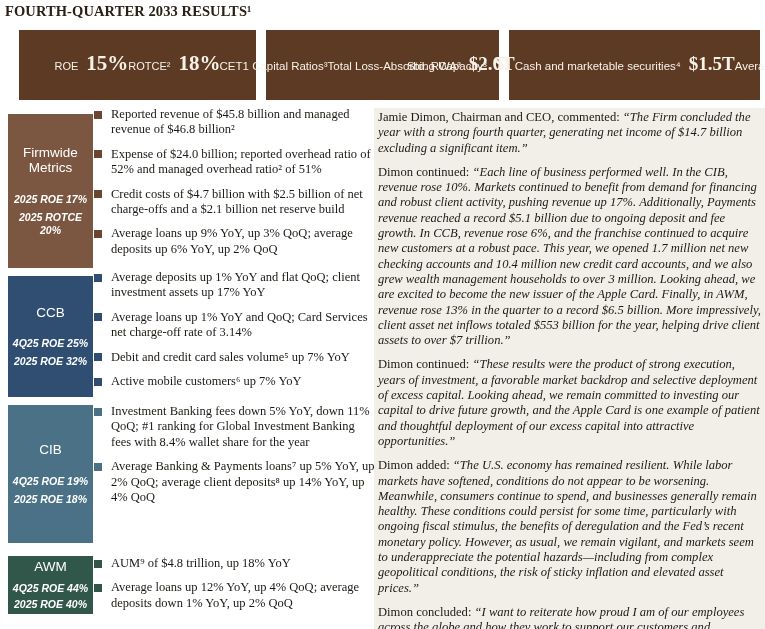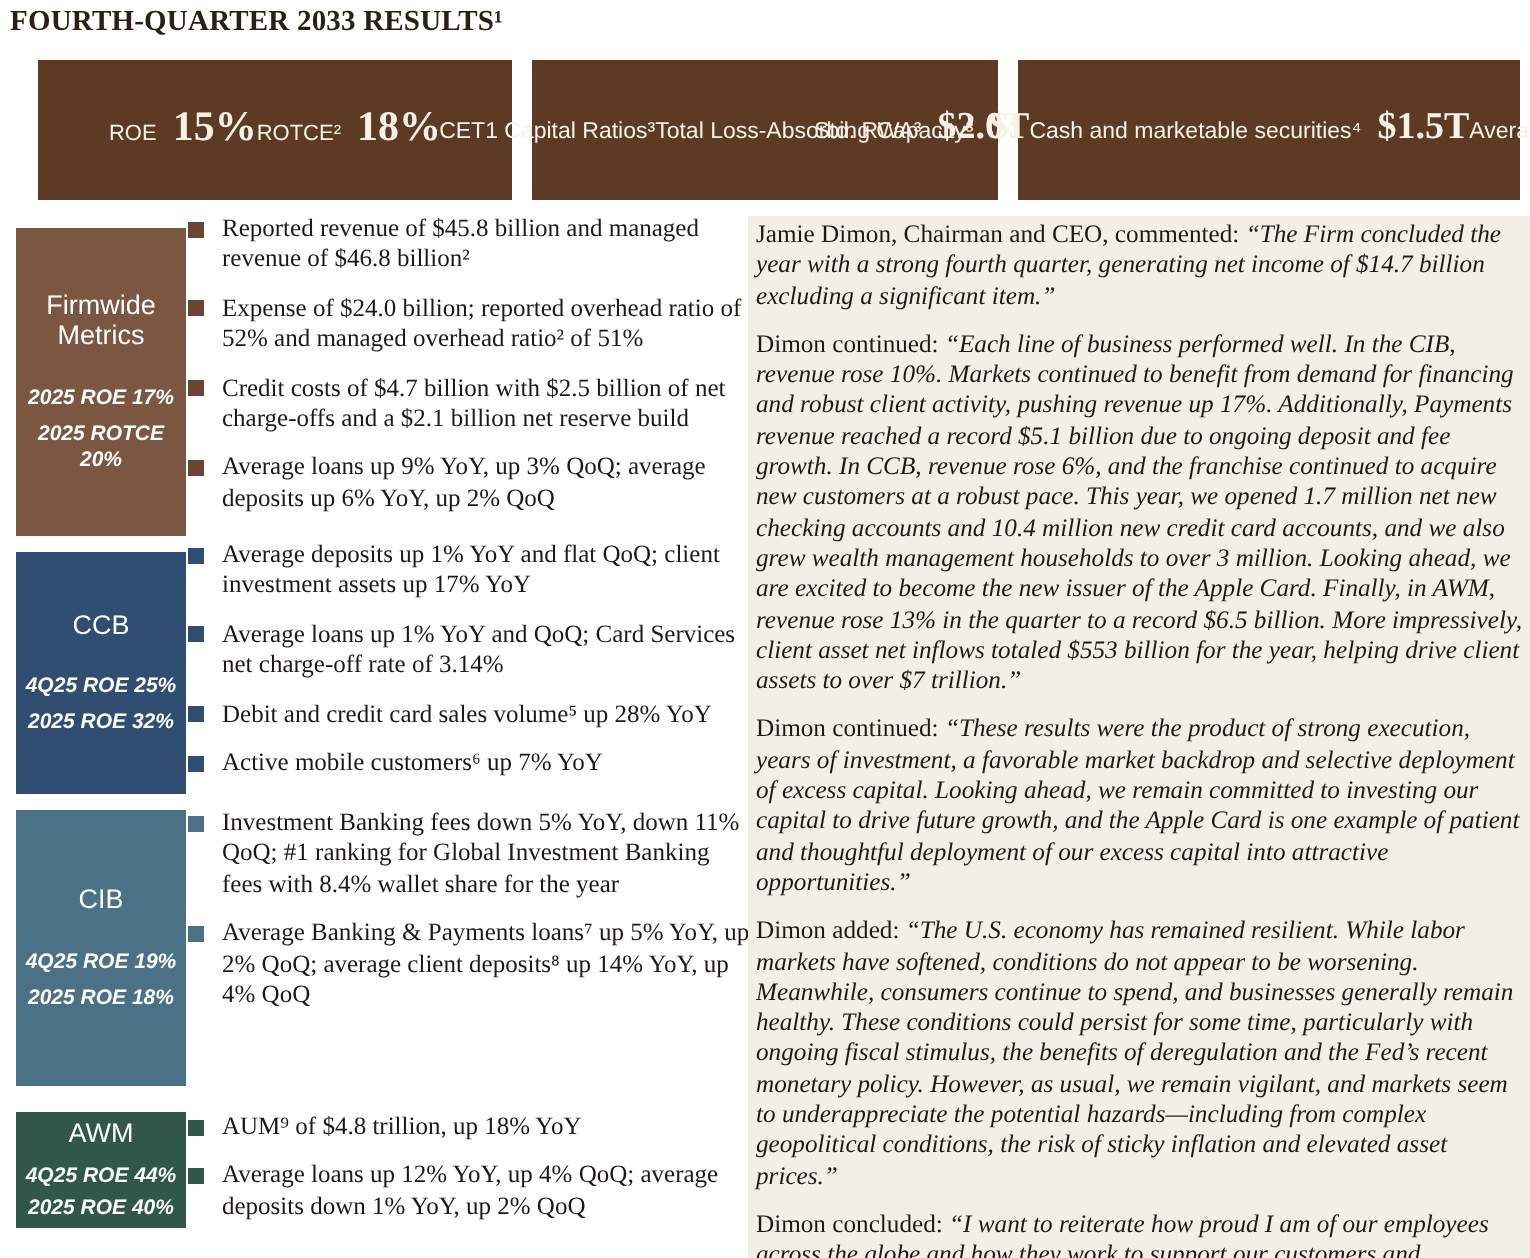--- a/index.html
+++ b/index.html
@@ -123,21 +123,21 @@
   <div class="label-box sec-ccb">
     <div class="label-title">CCB</div>
     <div class="label-subs">
       <div class="label-sub">4Q25 ROE 25%</div>
       <div class="label-sub">2025 ROE 32%</div>
     </div>
   </div>
   <ul class="bullets bl-ccb">
     <li>Average deposits up 1% YoY and flat QoQ; client investment assets up 17% YoY</li>
     <li>Average loans up 1% YoY and QoQ; Card Services net charge-off rate of 3.14%</li>
-    <li>Debit and credit card sales volume⁵ up 28% YoY</li>
+    <li>Debit and credit card sales volume⁵ up 7% YoY</li>
     <li>Active mobile customers⁶ up 7% YoY</li>
   </ul>
 
   <div class="label-box sec-cib">
     <div class="label-title">CIB</div>
     <div class="label-subs">
       <div class="label-sub">4Q25 ROE 19%</div>
       <div class="label-sub">2025 ROE 18%</div>
     </div>
   </div>

